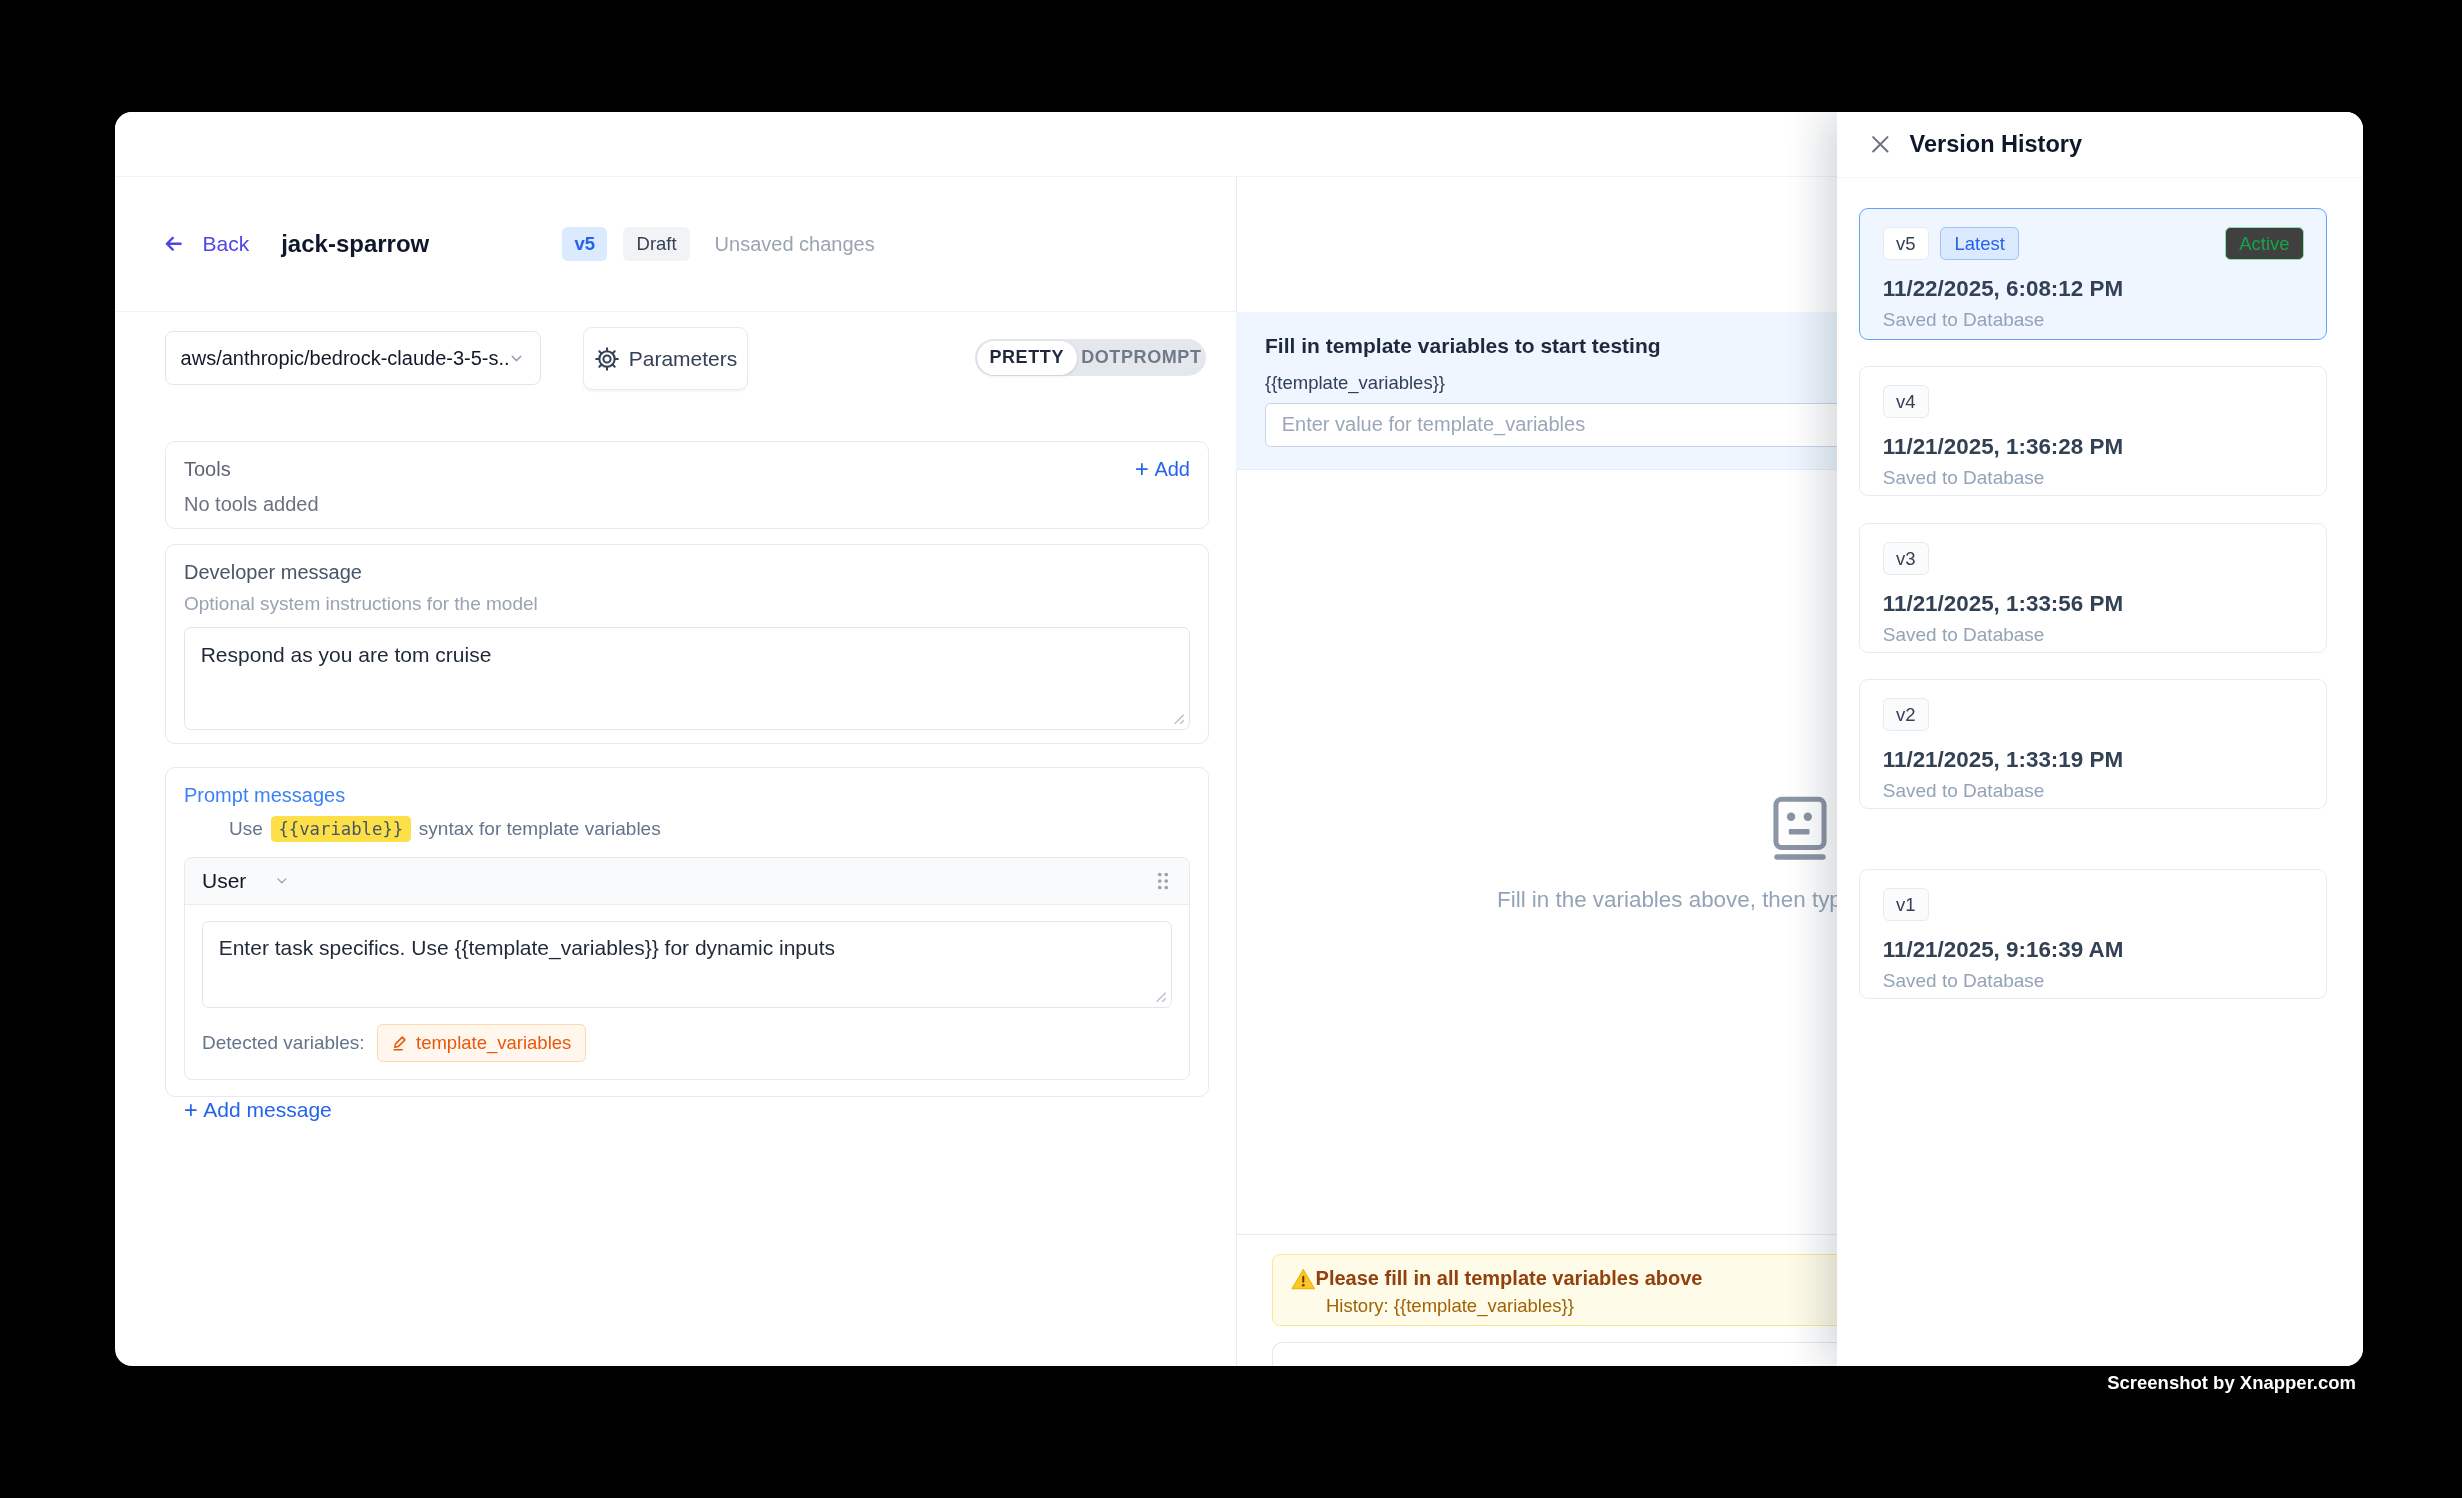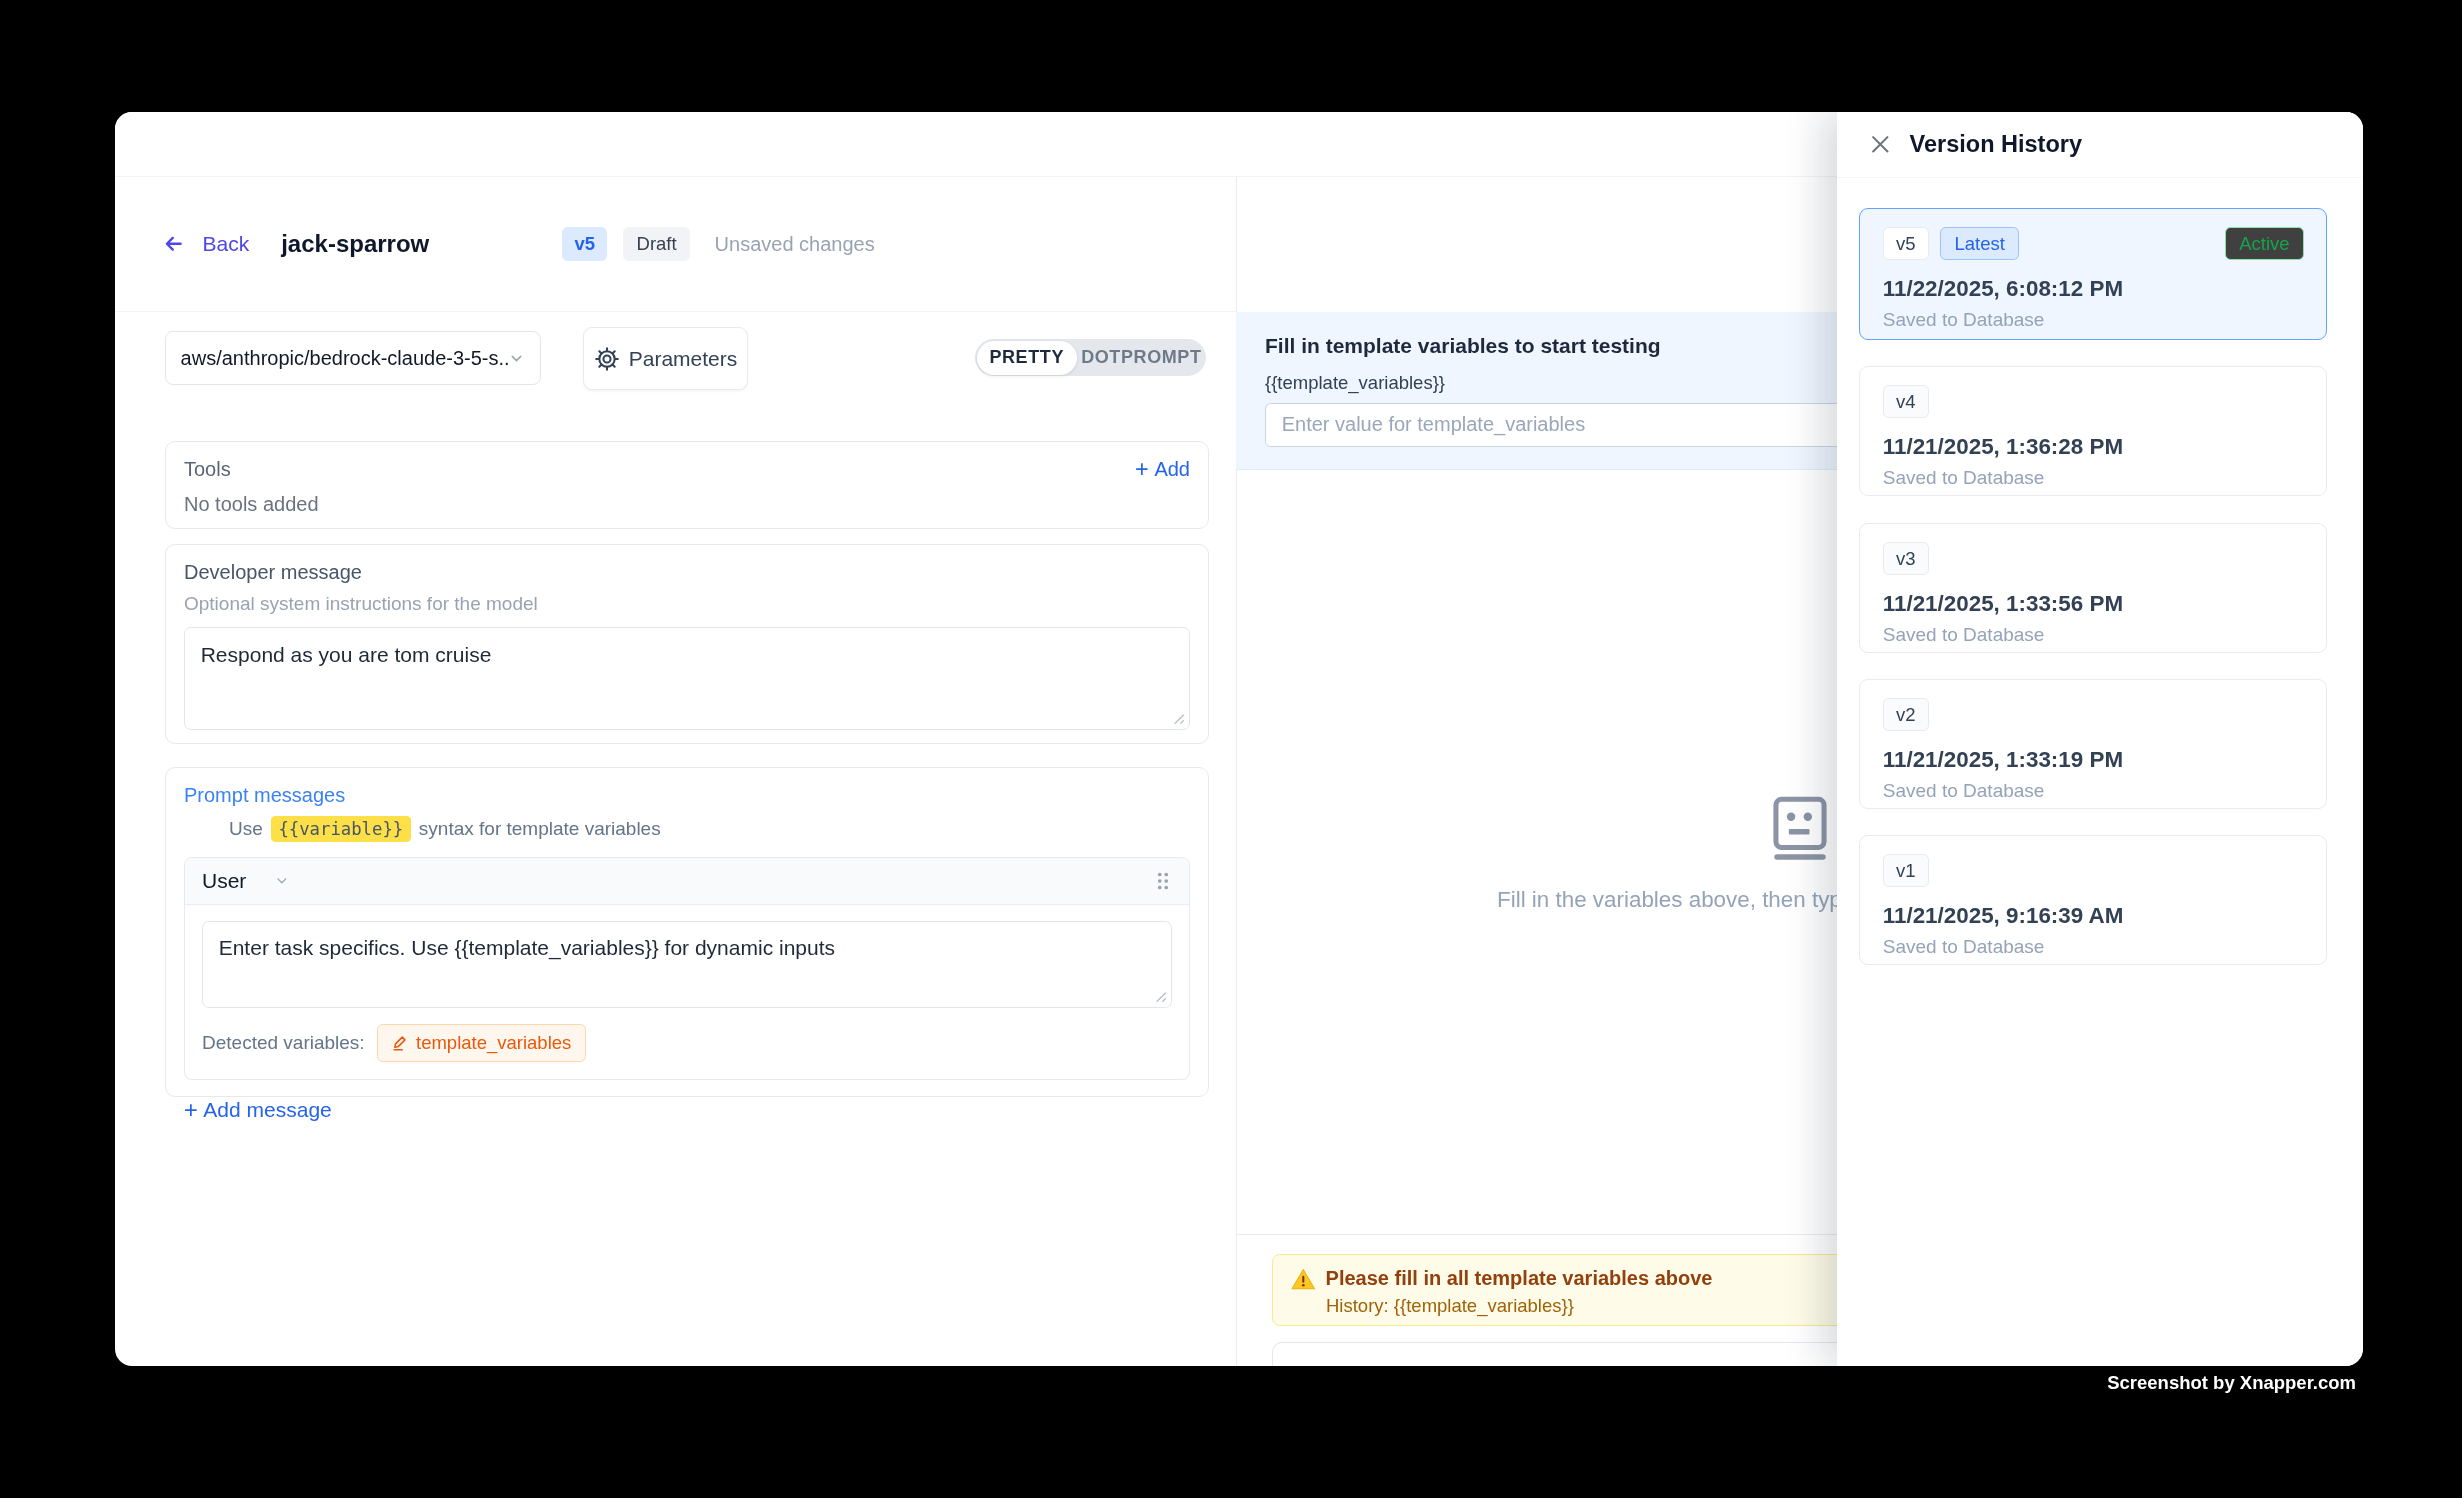--- a/index.html
+++ b/index.html
@@ -90,21 +90,21 @@
     font-family: "Liberation Sans", sans-serif; outline: none; }
   .var-input::placeholder { color: #9aa7b8; }
 
   .empty-state { position: absolute; left: 1121px; top: 684px; width: 1127px; text-align: center; }
   .empty-state .txt { margin-top: 24.6px; font-size: 22.4px; color: #94a3b8; white-space: nowrap; }
 
   .rp-divider { position: absolute; left: 1121px; top: 1122px; width: 1127px; height: 1.1px; background: #e8ebf0; }
 
   .warning { position: absolute; left: 1157px; top: 1142px; width: 1054px; height: 72px;
     background: #fefce8; border: 1.1px solid #fbe88f; border-radius: 7.8px; padding: 12.3px 18px; }
-  .warning .w-row { display: flex; align-items: center; gap: 10px; }
+  .warning .w-row { display: flex; align-items: center; }
   .warning .w-title { font-size: 20px; font-weight: bold; color: #92400e; }
   .warning .w-detail { font-size: 18.5px; color: #a16207; margin-left: 35px; margin-top: 4.5px; }
 
   .chat-input-stub { position: absolute; left: 1157px; top: 1230px; width: 1054px; height: 62px;
     border: 1.1px solid #e3e7ee; border-bottom: none; border-radius: 10px 10px 0 0; background: #fff; }
 
   
   .vh-panel { position: absolute; left: 1722px; top: 0; width: 526px; height: 1254px;
     background: #fff; border-radius: 0 17px 17px 0; z-index: 40;
     box-shadow: -14.6px 0 39px rgba(15,23,42,.16); }
@@ -334,21 +334,21 @@
       </div>
 
       <div class="v-card" style="top:567px;">
         <div class="v-badges">
           <span class="v-id">v2</span>
         </div>
         <div class="v-time">11/21/2025, 1:33:19 PM</div>
         <div class="v-status">Saved to Database</div>
       </div>
 
-      <div class="v-card" style="top:723px;">
+      <div class="v-card" style="top:757px;">
         <div class="v-badges">
           <span class="v-id">v1</span>
         </div>
         <div class="v-time">11/21/2025, 9:16:39 AM</div>
         <div class="v-status">Saved to Database</div>
       </div>
     </div>
 
   </div>
 

